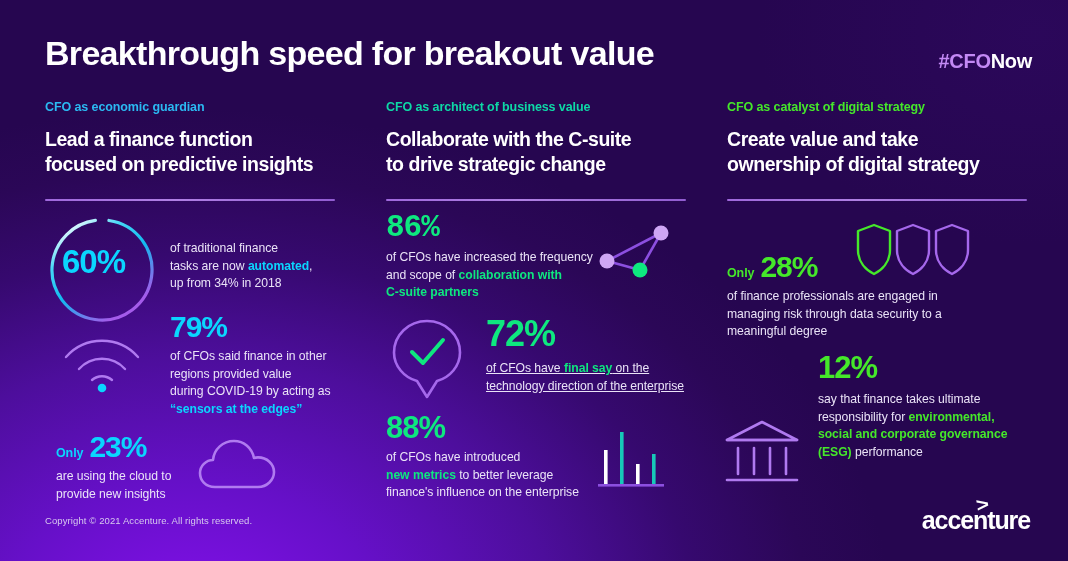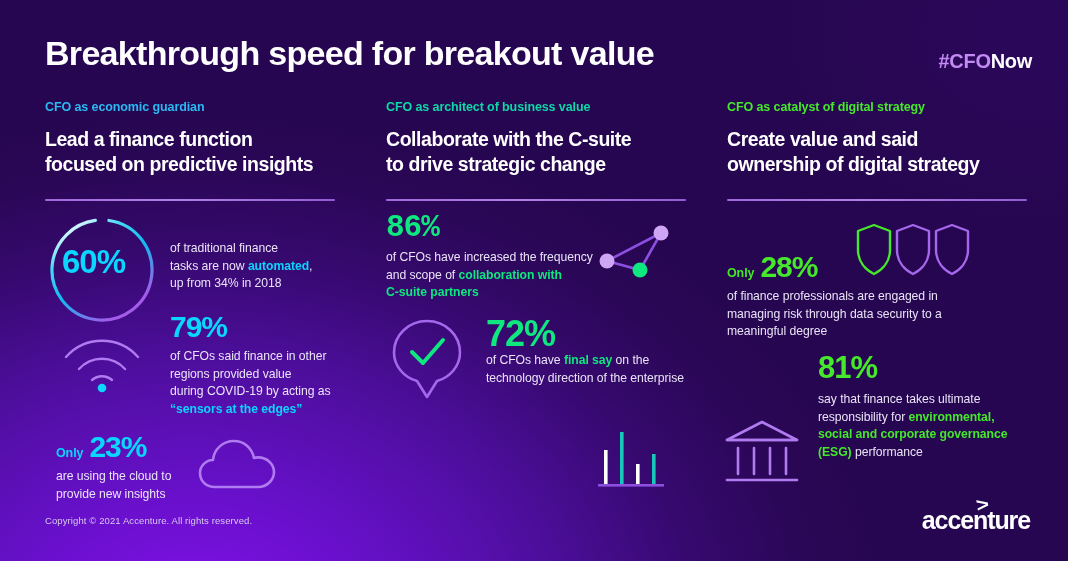--- a/index.html
+++ b/index.html
@@ -203,40 +203,48 @@
   </div>
 
   <div class="stat" style="left:390px;top:318px;">
     <svg width="74" height="82" viewBox="0 0 74 82">
       <path d="M37 3 C18.5 3 4 17 4 34.5 C4 48 14 59.5 27 63 L37 79 L47 63 C60 59.5 70 48 70 34.5 C70 17 55.5 3 37 3 Z" fill="none" stroke="#a568ec" stroke-width="2.6" stroke-linejoin="round"></path>
       <path d="M22 34 L33 45 L53 22" fill="none" stroke="#0ee87f" stroke-width="4" stroke-linecap="round" stroke-linejoin="round"></path>
     </svg>
   </div>
   <div class="stat" style="left:486px;top:316px;width:230px;">
     <div class="big gr" style="font-size:36px;">72%</div>
-    <div class="body" style="">
+    <div class="body" style="margin-top:8px;text-decoration:underline;">
       <span>of CFOs have </span><b class="hl-gr">final say</b><span> on the</span><br>
       <span>technology direction of the enterprise</span>
     </div>
   </div>
 
+  <div class="stat" style="left:386px;top:412px;width:230px;">
+    <div class="big gr" style="font-size:31px;">88%</div>
+    <div class="body" style="margin-top:6px;">
+      <span>of CFOs have introduced</span><br>
+      <b class="hl-gr">new metrics</b><span> to better leverage</span><br>
+      <span>finance's influence on the enterprise</span>
+    </div>
+  </div>
   <div class="stat" style="left:598px;top:424px;">
     <svg width="68" height="66" viewBox="0 0 68 66">
       <rect x="6" y="26" width="3.6" height="34" fill="#ffffff"></rect>
       <rect x="22" y="8" width="3.6" height="52" fill="#17c8b8"></rect>
       <rect x="38" y="40" width="3.6" height="20" fill="#ffffff"></rect>
       <rect x="54" y="30" width="3.6" height="30" fill="#17c8b8"></rect>
       <rect x="0" y="60" width="66" height="2.6" fill="#8c4fe0"></rect>
     </svg>
   </div>
 
   <div class="col col3 c3">
     <div class="eyebrow">CFO as catalyst of digital strategy</div>
     <div class="subhead">
-      <span>Create value and said</span><br>
+      <span>Create value and take</span><br>
       <span>ownership of digital strategy</span>
     </div>
     <div style="height:22px"></div>
     <div class="rule"></div>
   </div>
 
   <div class="stat" style="left:855px;top:222px;">
     <svg width="116" height="58" viewBox="0 0 116 58">
       <path d="M19 3 L35 9 L35 28 C35 40 27 48 19 52 C11 48 3 40 3 28 L3 9 Z" fill="none" stroke="#45e82a" stroke-width="2.4" stroke-linejoin="round"></path>
       <path d="M58 3 L74 9 L74 28 C74 40 66 48 58 52 C50 48 42 40 42 28 L42 9 Z" fill="none" stroke="#a568ec" stroke-width="2.4" stroke-linejoin="round"></path>
@@ -249,21 +257,21 @@
       <span class="big lime">28%</span>
     </div>
     <div class="body" style="margin-top:6px;">
       <span>of finance professionals are engaged in</span><br>
       <span>managing risk through data security to a</span><br>
       <span>meaningful degree</span>
     </div>
   </div>
 
   <div class="stat" style="left:818px;top:352px;width:215px;">
-    <div class="big lime" style="font-size:31px;">81%</div>
+    <div class="big lime" style="font-size:31px;">12%</div>
     <div class="body" style="margin-top:8px;">
       <span>say that finance takes ultimate</span><br>
       <span>responsibility for </span><b class="hl-lime">environmental,</b><br>
       <b class="hl-lime">social and corporate governance</b><br>
       <b class="hl-lime">(ESG)</b><span> performance</span>
     </div>
   </div>
   <div class="stat" style="left:723px;top:418px;">
     <svg width="78" height="68" viewBox="0 0 78 68">
       <g stroke="#b07af0" stroke-width="2.6" fill="none" stroke-linejoin="round" stroke-linecap="round">

